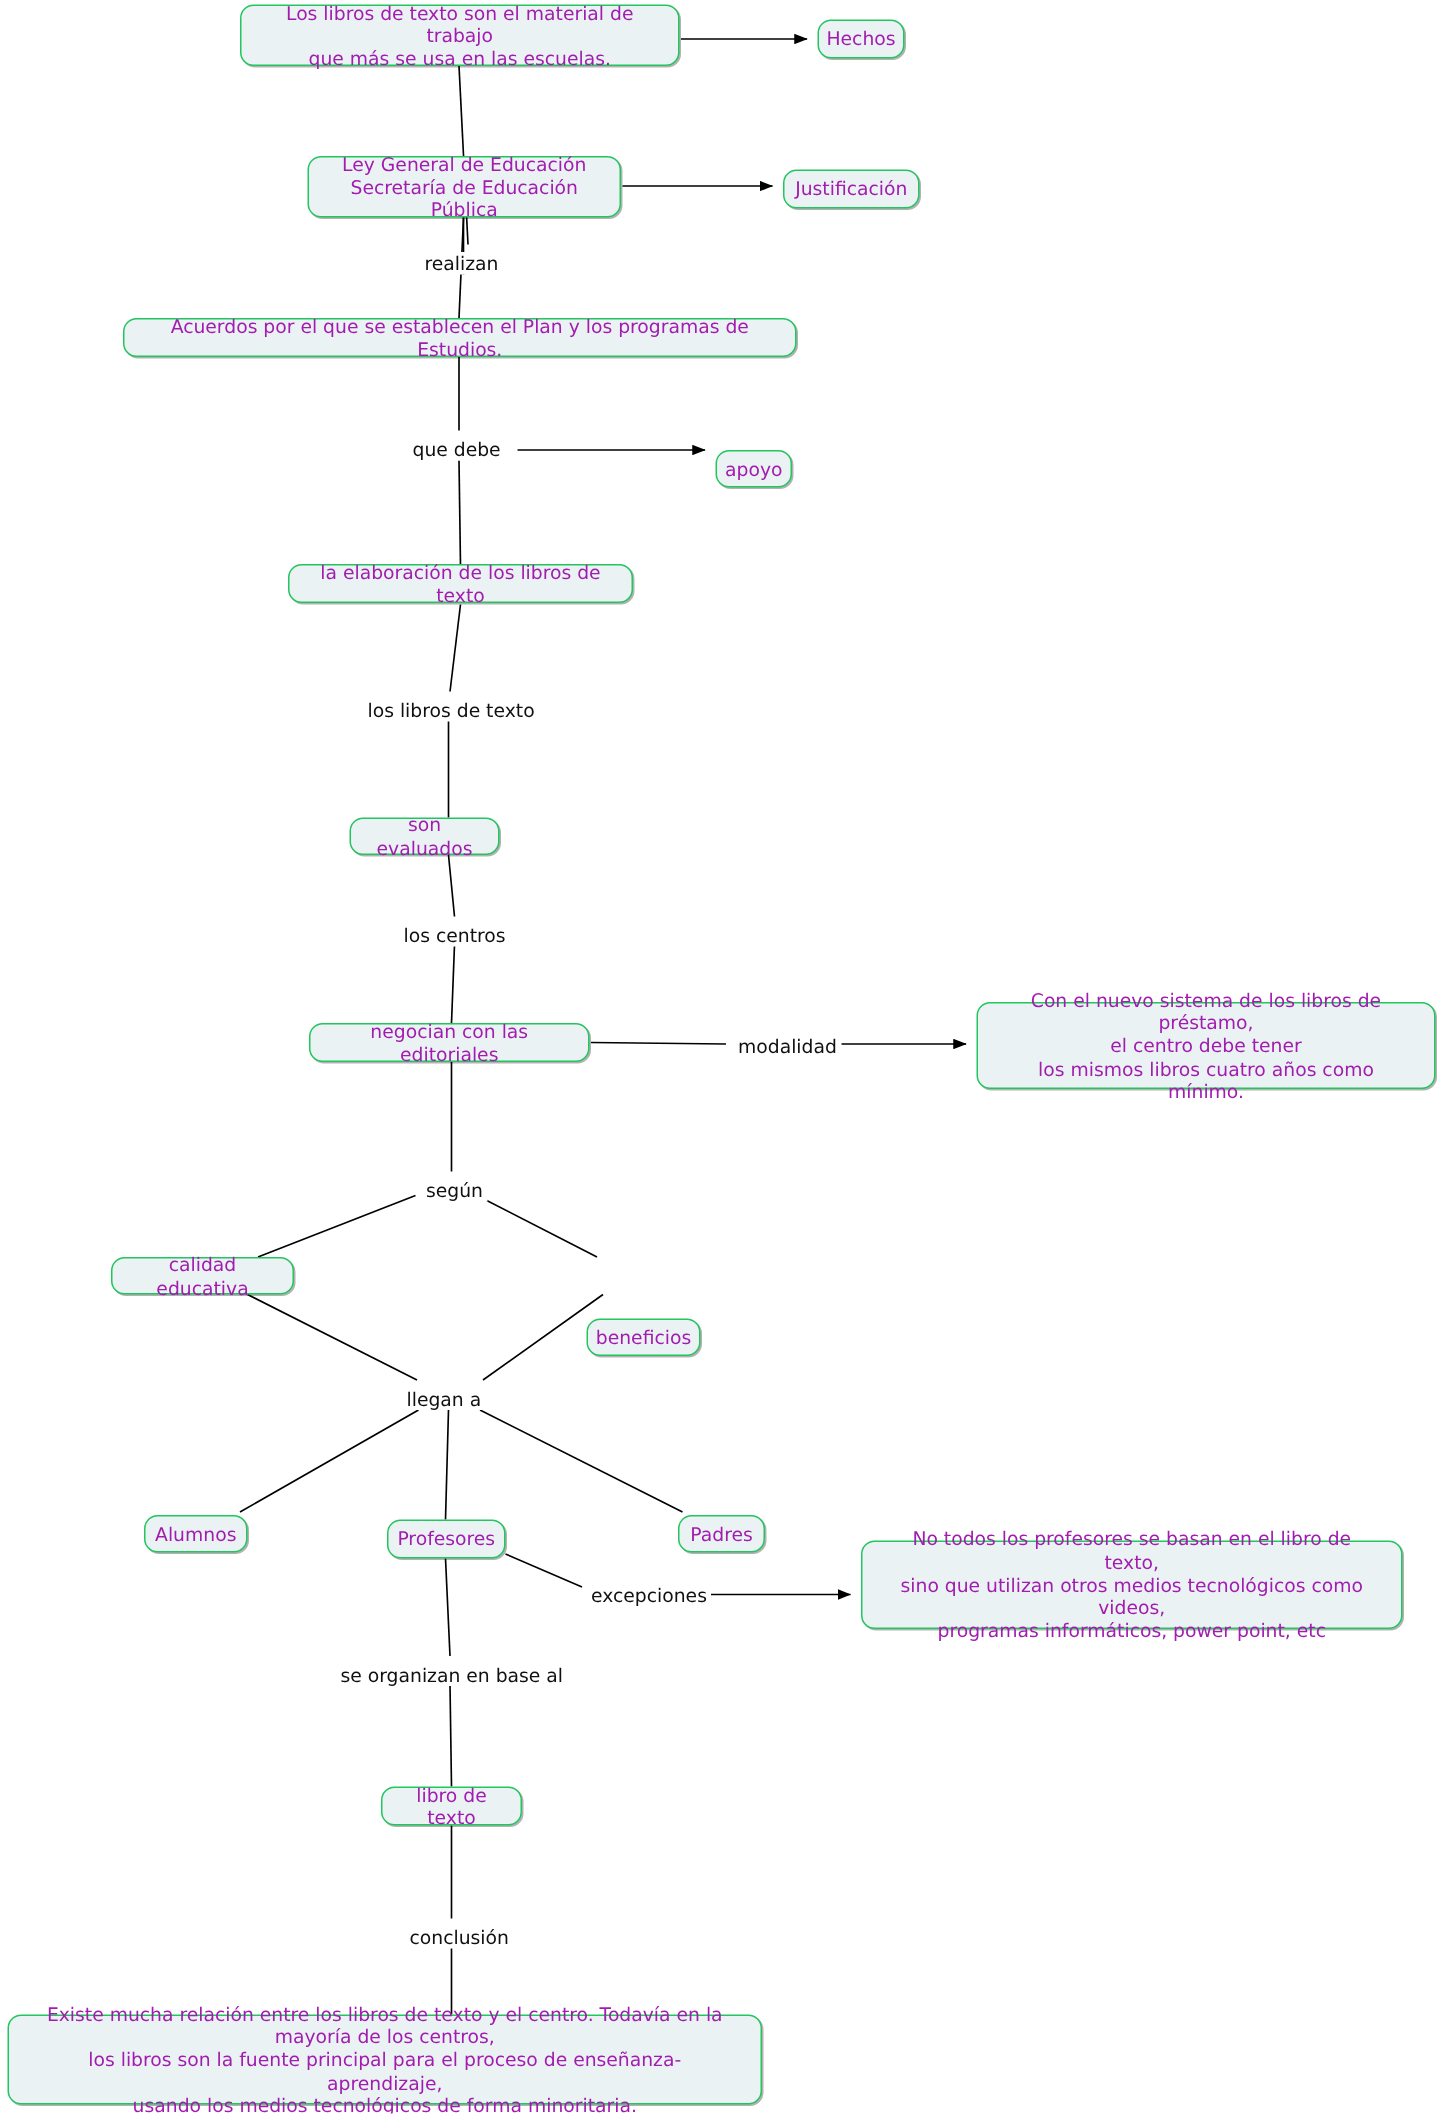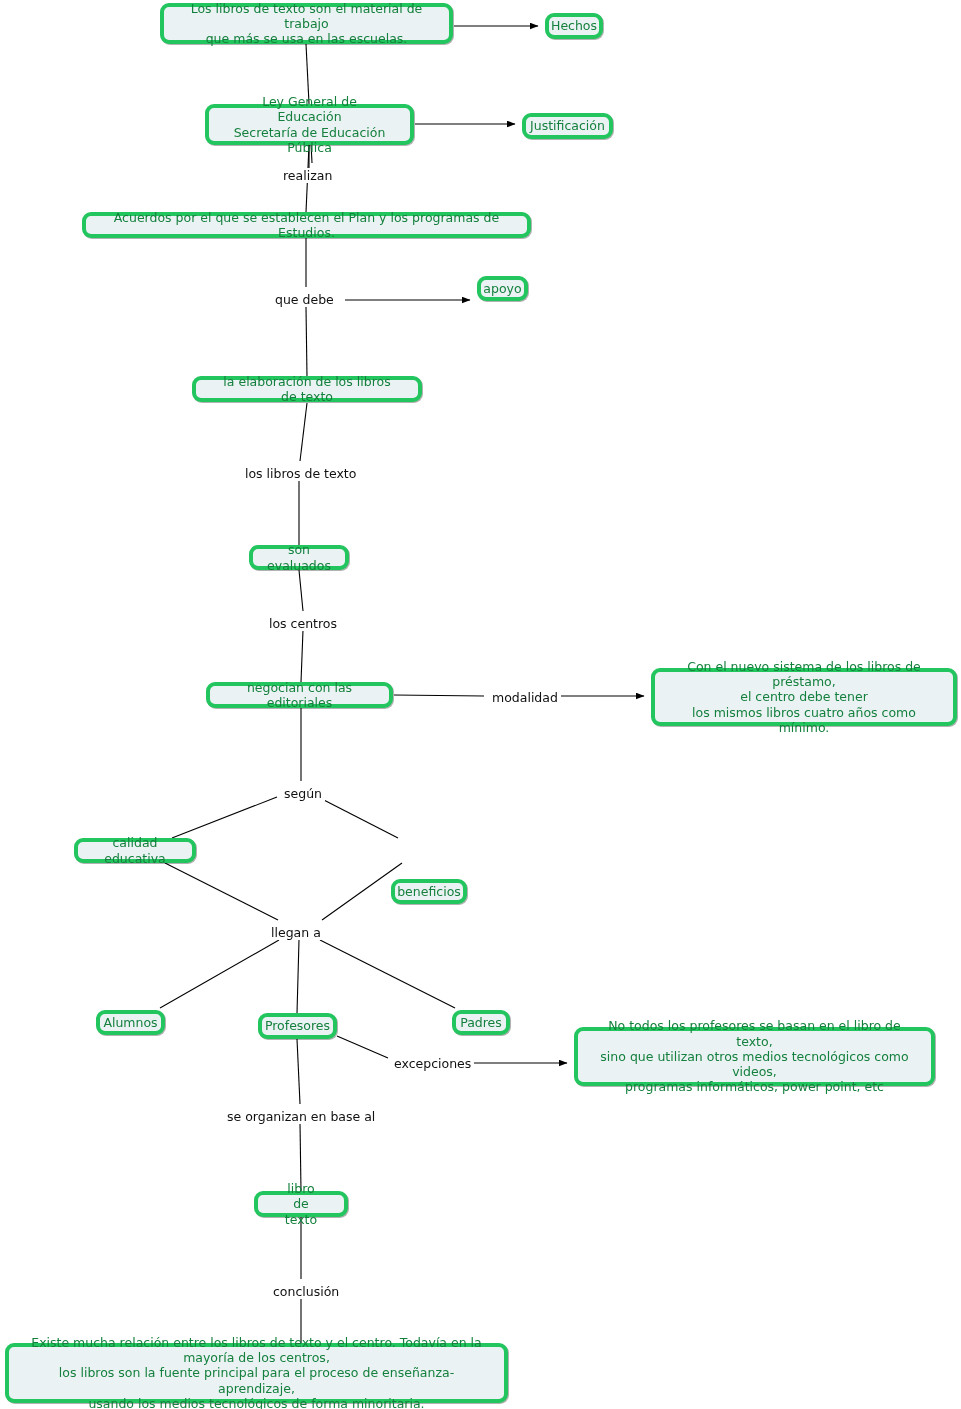--- a/index.html
+++ b/index.html
@@ -24,23 +24,23 @@
     left: 0;
     top: 0;
     width: 961px;
     height: 1409px;
     pointer-events: none;
   }
   .node {
     position: absolute;
     box-sizing: border-box;
     background: #eaf2f4;
-    border: 4px solid #22c55e;
+    border: 1px solid #22c55e;
     border-radius: 9px;
-    color: #15803d;
+    color: #a21caf;
     display: flex;
     align-items: center;
     justify-content: center;
     text-align: center;
     line-height: 1.22;
     font-size: 12.5px;
     padding: 2px 20px;
     white-space: pre-line;
     box-shadow: 1px 1px 0 rgba(0,0,0,0.30);
   }
@@ -128,25 +128,25 @@
 
   <div class="node" style="left:545px; top:13px; width:58px; height:26px;">Hechos</div>
 
   <div class="node" style="left:205px; top:104px; width:209px; height:41px;">Ley General de Educación
 Secretaría de Educación Pública</div>
 
   <div class="node" style="left:522px; top:113px; width:91px; height:26px;">Justificación</div>
 
   <div class="node" style="left:82px; top:212px; width:449px; height:26px;">Acuerdos por el que se establecen el Plan y los programas de Estudios.</div>
 
-  <div class="node" style="left:477px; top:276px; width:51px; height:25px;">apoyo</div>
+  <div class="node" style="left:477px; top:300px; width:51px; height:25px;">apoyo</div>
 
   <div class="node" style="left:192px; top:376px; width:230px; height:26px;">la elaboración de los libros de texto</div>
 
-  <div class="node" style="left:249px; top:545px; width:100px; height:25px;">son evaluados</div>
+  <div class="node" style="left:233px; top:545px; width:100px; height:25px;">son evaluados</div>
 
   <div class="node" style="left:206px; top:682px; width:187px; height:26px;">negocian con las editoriales</div>
 
   <div class="node" style="left:651px; top:668px; width:306px; height:58px;">Con el nuevo sistema de los libros de préstamo,
 el centro debe tener
 los mismos libros cuatro años como mínimo.</div>
 
   <div class="node" style="left:74px; top:838px; width:122px; height:25px;">calidad educativa</div>
 
   <div class="node" style="left:391px; top:838px; width:76px; height:25px;margin-top:41px;">beneficios</div>

